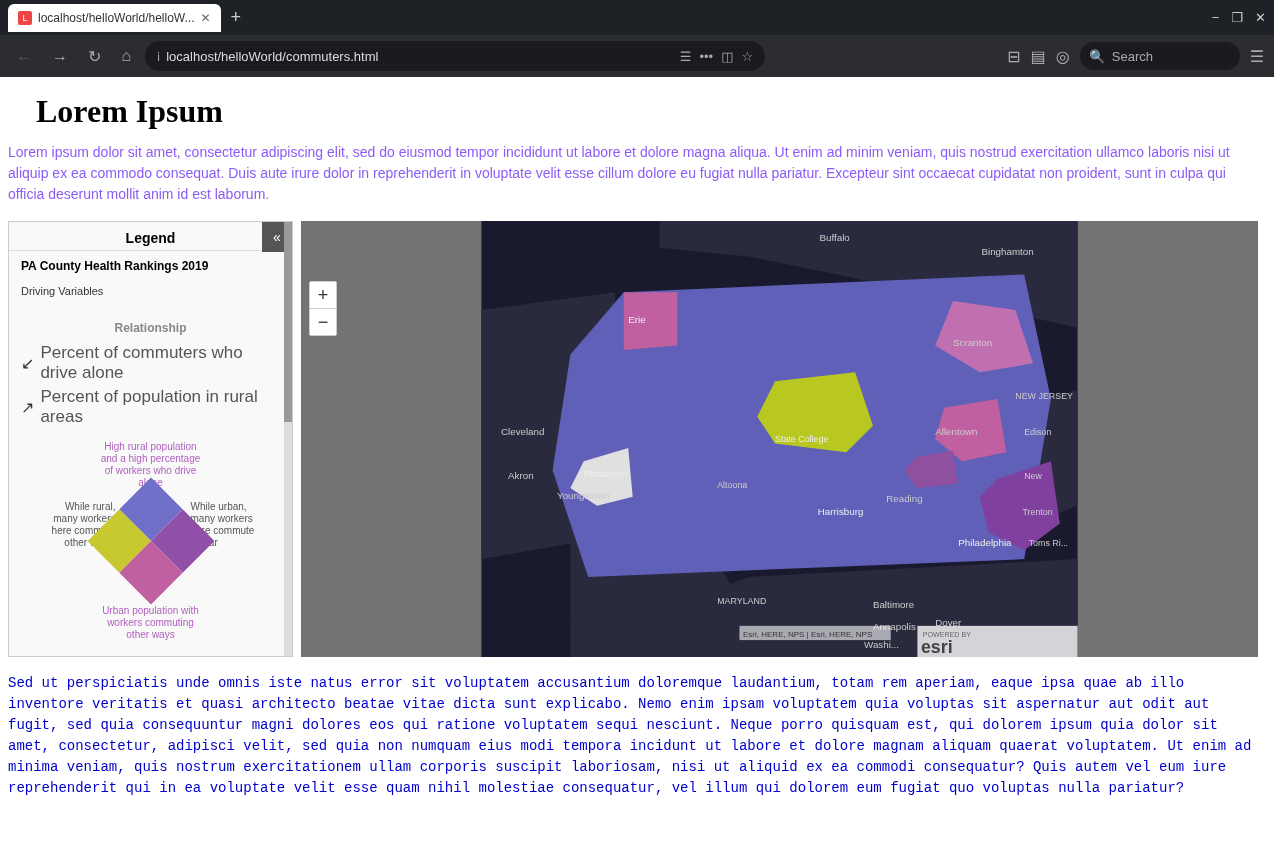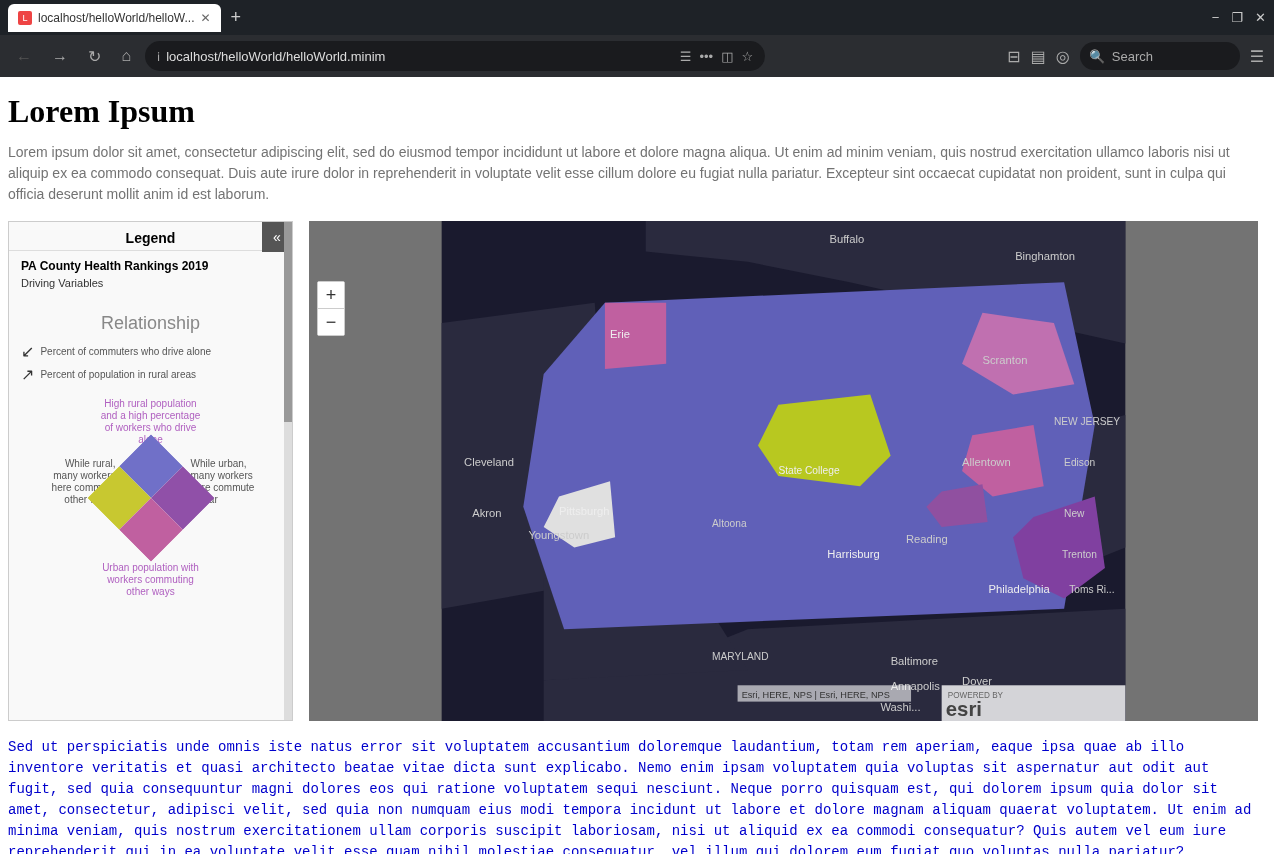--- a/index.html
+++ b/index.html
@@ -130,34 +130,35 @@
 
     
     .page-content {
       padding: 16px 16px 16px 8px;
     }
     .page-title {
       font-size: 32px;
       font-weight: bold;
       font-family: Georgia, serif;
       margin-bottom: 12px;
+      margin-left: 28px;
     }
     .intro-text {
       font-size: 14px;
       line-height: 1.5;
       margin-bottom: 16px;
-      color: #737373;
+      color: #8b5cf6;
     }
 
     
     .map-section {
       display: flex;
-      gap: 16px;
+      gap: 8px;
       margin-bottom: 16px;
-      height: 500px;
+      height: 436px;
     }
 
     
     .legend-panel {
       width: 285px;
       border: 1px solid #ccc;
       background: #f9f9f9;
       overflow-y: auto;
       position: relative;
       flex-shrink: 0;
@@ -182,52 +183,53 @@
       justify-content: center;
       cursor: pointer;
       font-size: 14px;
     }
     .legend-body {
       padding: 8px 12px;
     }
     .legend-title {
       font-weight: bold;
       font-size: 12px;
-      margin-bottom: 4px;
+      margin-bottom: 12px;
     }
     .legend-subtitle {
       font-size: 11px;
       color: #333;
       margin-bottom: 24px;
     }
     .relationship-label {
       color: #888;
-      font-size: 18px;
+      font-size: 12px;
       text-align: center;
       margin-bottom: 8px;
+      font-weight: bold;
     }
 
     
     .bivariate-section {
       display: flex;
       flex-direction: column;
       align-items: flex-start;
     }
     .arrow-row {
       display: flex;
       align-items: center;
       gap: 6px;
       margin-bottom: 4px;
     }
     .arrow-icon {
       font-size: 16px;
       color: #333;
     }
     .arrow-label {
-      font-size: 10px;
+      font-size: 17px;
       color: #555;
     }
 
     
     .diamond-container {
       position: relative;
       width: 200px;
       height: 200px;
       margin: 10px auto;
     } 
@@ -327,21 +329,21 @@
   </div>
 </div>
 
 <div class="address-bar">
   <span class="nav-btn disabled">←</span>
   <span class="nav-btn">→</span>
   <span class="nav-btn">↻</span>
   <span class="nav-btn">⌂</span>
   <div class="url-bar">
     <span class="url-lock">ℹ</span>
-    <span class="url-text">localhost/helloWorld/helloWorld.minim</span>
+    <span class="url-text">localhost/helloWorld/commuters.html</span>
     <div class="url-icons">
       <span>☰</span>
       <span>•••</span>
       <span>◫</span>
       <span>☆</span>
     </div>
   </div>
   <div class="toolbar-right">
     <span style="font-size:16px">⊟</span>
     <span style="font-size:16px">▤</span>

